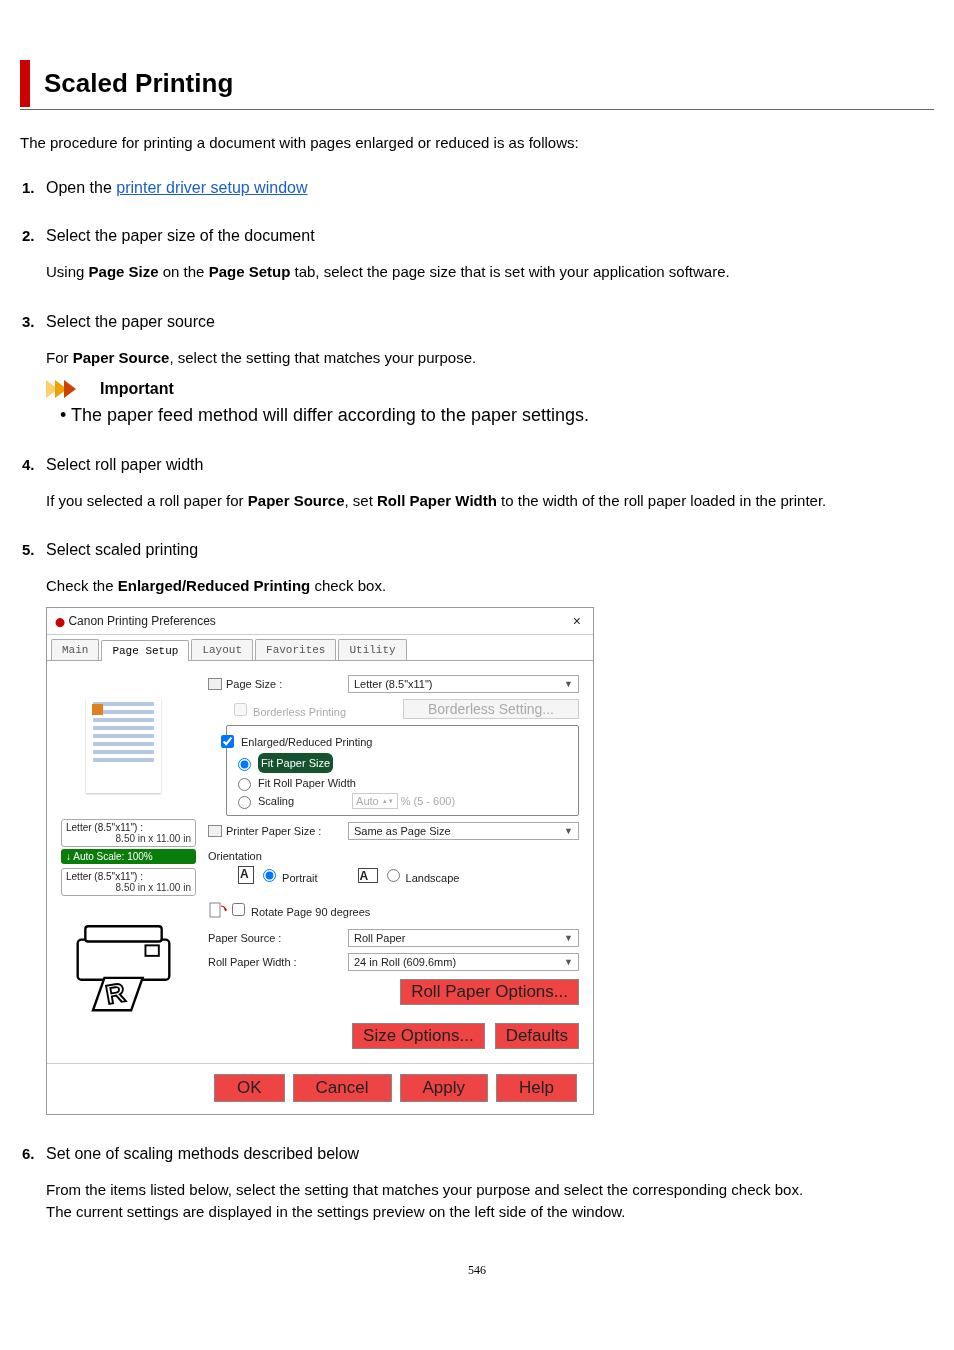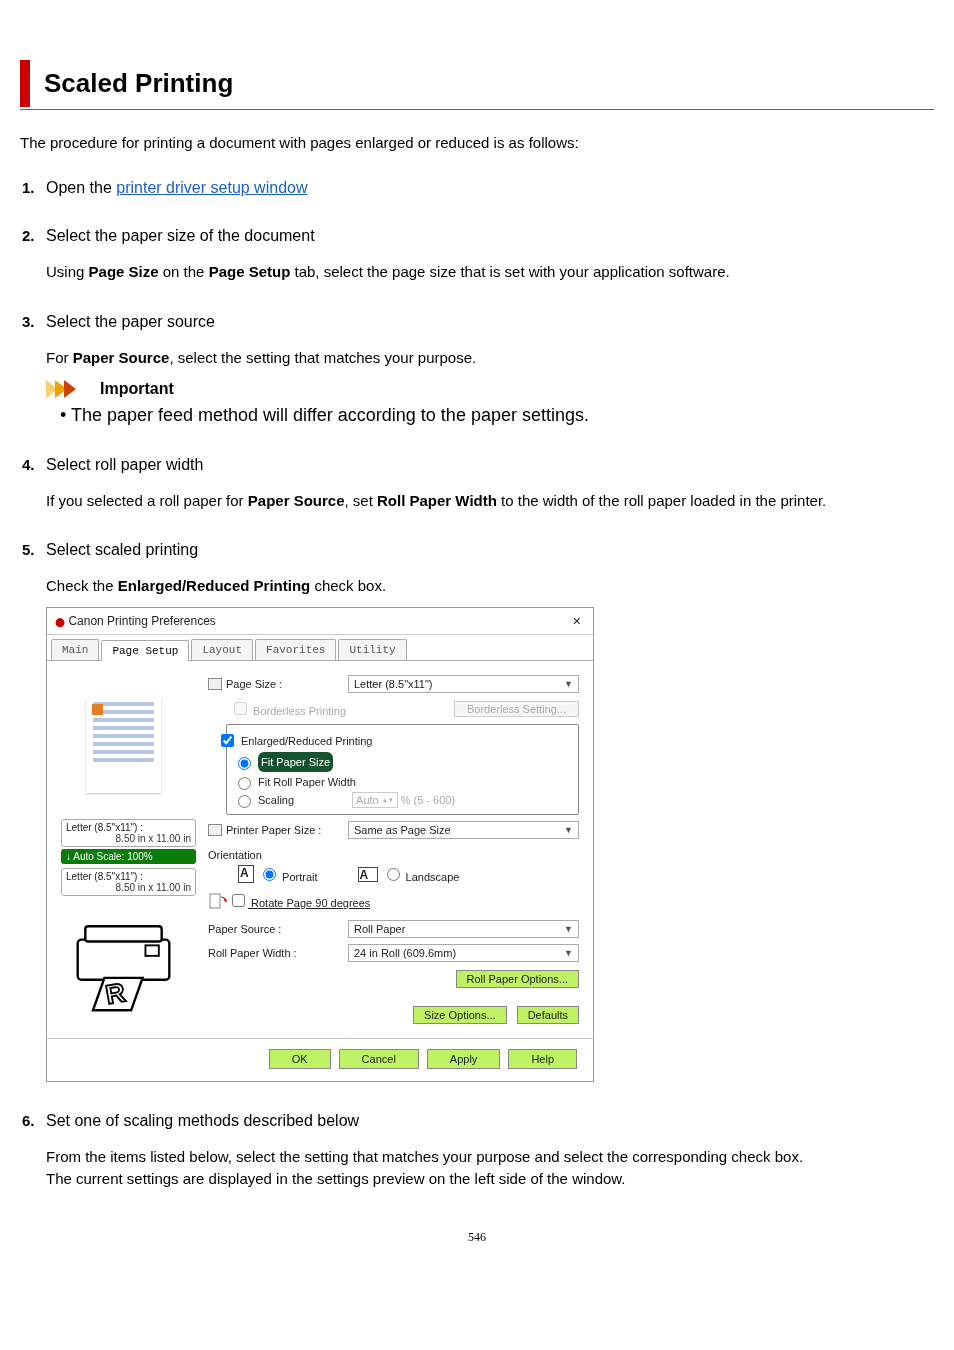--- a/index.html
+++ b/index.html
@@ -114,22 +114,22 @@
   .scale-lbl::before { content: "↓ "; }
   .printer-ill { width: 125px; height: 115px; margin-top: 10px; display: flex; align-items: center; justify-content: center; }
   .printer-svg { width: 115px; height: 105px; }
 
   .dlg-right { flex: 1; padding-left: 12px; }
   .row { display: flex; align-items: center; margin-bottom: 6px; }
   .row .lbl { width: 140px; display: flex; align-items: center; gap: 4px; }
   .row .ctrl, .row select, .row .sel { flex: 1; }
   .sel { border: 1px solid #aaa; padding: 2px 5px; display: flex; justify-content: space-between; align-items: center; background: #fff; }
   .chev { font-size: 9px; color: #555; }
-  .btn-dis { border: 1px solid #ccc; color: #aaa; padding: 1px 12px; font-size: 11px; background: #f5f5f5; }
-  .btn { border: 1px solid #888; padding: 2px 10px; font-size: 11px; background: #bef264; cursor: pointer; }
+  .btn-dis { border: 1px solid #ccc; color: #aaa; padding: 1px 24px; font-size: 14px; background: #f5f5f5; }
+  .btn { border: 1px solid #888; padding: 2px 10px; font-size: 17px; background: #ef4444; cursor: pointer; }
   .enlarged-box { border: 1px solid #888; padding: 4px 6px; margin: 2px 0 6px 18px; border-radius: 2px; }
   .enlarged-box label { display: flex; align-items: center; gap: 4px; margin: 2px 0; }
   .enlarged-box .hi { background: #14532d; color: #fff; padding: 4px 3px; border-radius: 6px; }
   .spin-box { display: inline-flex; align-items: center; border: 1px solid #ccc; padding: 1px 3px; color: #aaa; margin-left: 4px; }
   .spin-arrows { display:inline-flex; flex-direction: column; font-size: 6px; margin-left: 3px; line-height: 5px; }
   .icon-sq { width: 14px; height: 12px; display: inline-block; border: 1px solid #888; position: relative; background: #f0f0f0; }
   .icon-orient { width: 16px; height: 18px; border: 1px solid #444; display: inline-flex; align-items: flex-start; justify-content: flex-start; font-size: 12px; font-weight: bold; background: #fff; padding-left: 1px; }
   .icon-orient.ls { width: 20px; height: 15px; }
   .icon-rot { width: 20px; height: 18px; display: inline-block; position: relative; }
   .foot-btns { display: flex; justify-content: flex-end; gap: 10px; margin-top: 8px;}
@@ -296,21 +296,21 @@
             <div style="margin-top:10px;">
               <div>Orientation</div>
               <div class="row" style="margin-top:4px; margin-left: 30px;">
                 <span class="icon-orient">A</span>
                 <label style="margin: 0 40px 0 4px;"><input type="radio" checked="" style=""> <span>Portrait</span></label>
                 <span class="icon-orient ls">A</span>
                 <label style="margin-left:4px"><input type="radio" style=""> <span>Landscape</span></label>
               </div>
             </div>
 
-            <div class="row" style="margin-top:8px;text-decoration:underline;">
+            <div class="row" style="margin-top:16px;">
               <span class="icon-rot">
                 <svg width="20" height="18" viewBox="0 0 20 18">
                     <rect x="2" y="2" width="10" height="14" fill="none" stroke="#888"></rect>
                     <path d="M13 5 a5 5 0 0 1 5 5" fill="none" stroke="#c00" stroke-width="1.2"></path>
                     <path d="M17 10 l2 -2 l-3 -0.5 z" fill="#c00"></path>
                   </svg>
               </span>
               <label><input type="checkbox" style=""> <span>Rotate Page 90 degrees</span></label>
             </div>
 

